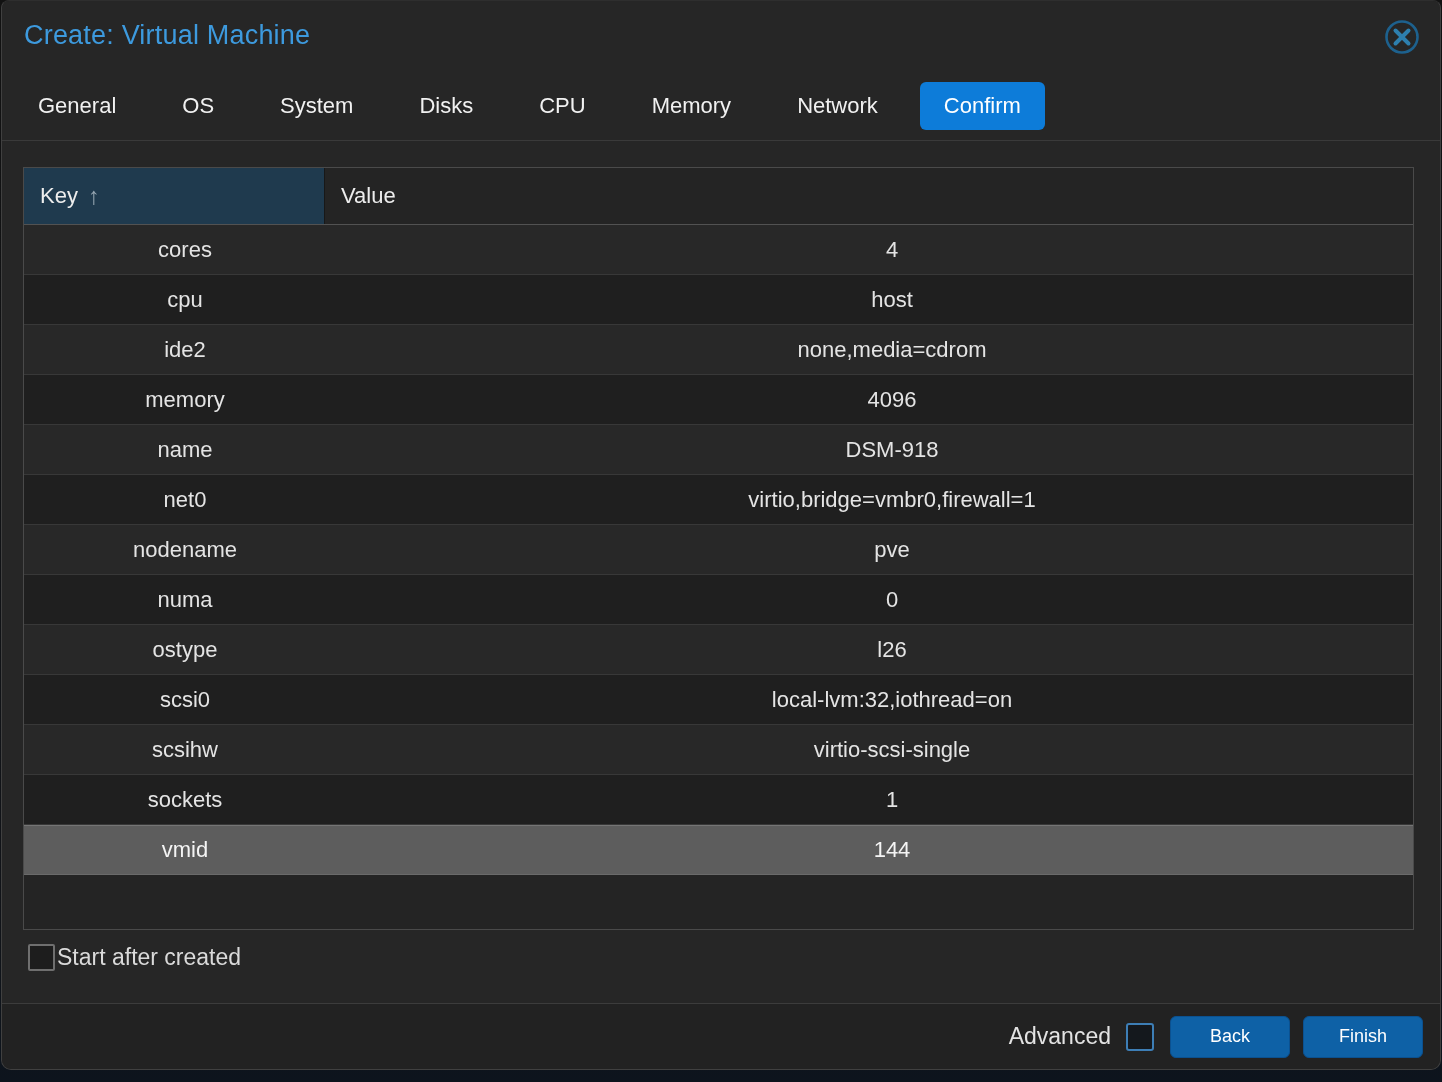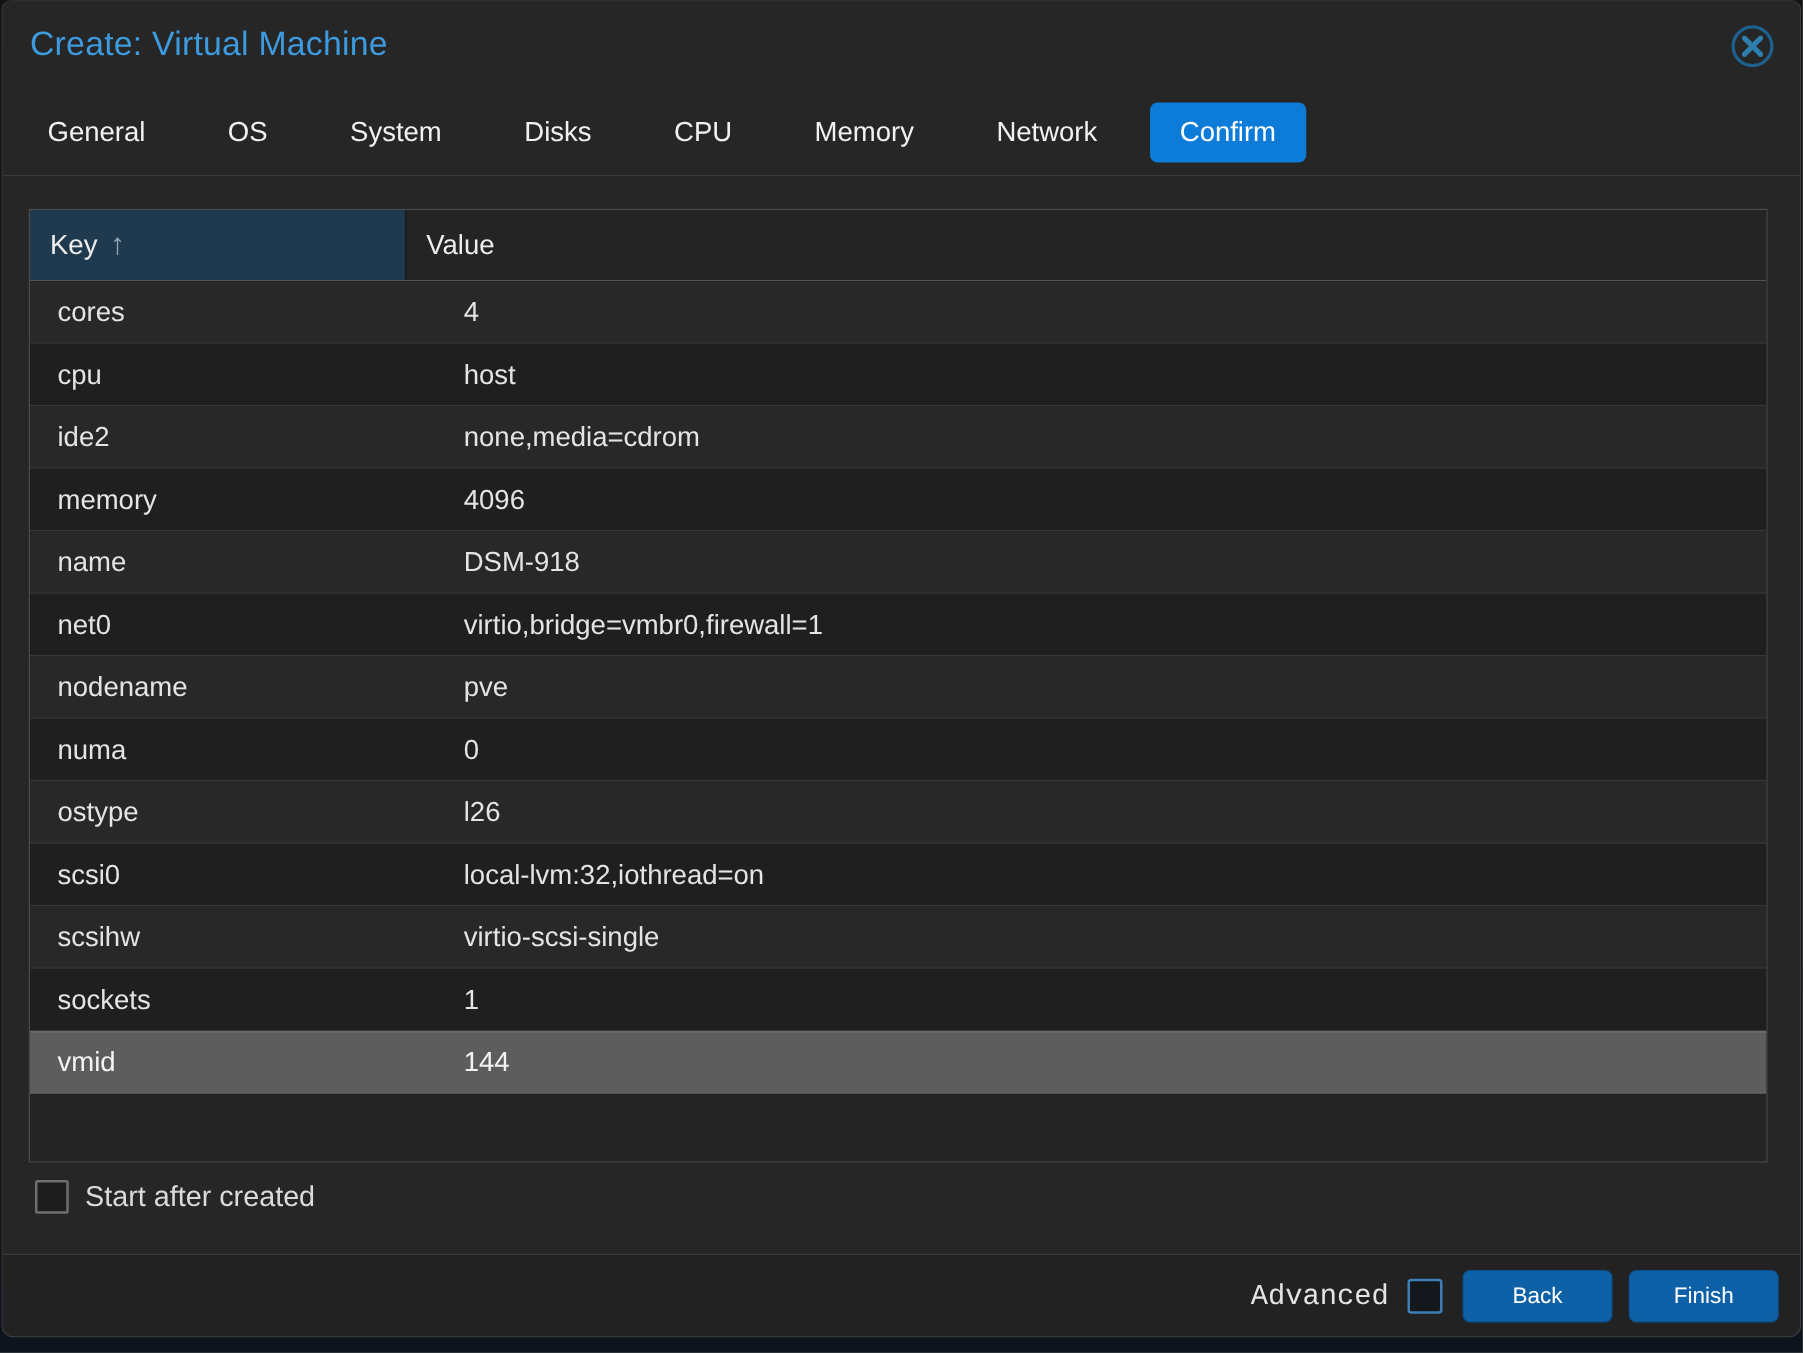--- a/index.html
+++ b/index.html
@@ -15,20 +15,21 @@
   .dialog {
     position: absolute;
     left: 1px; right: 1px; top: 0;
     height: 1070px;
     background: #262626;
     border: 1px solid #404040;
     border-top-color: #2e2e2e;
     border-radius: 8px 8px 10px 10px;
     box-sizing: border-box;
     overflow: hidden;
+    text-align: center;
   }
   
   .dlg-header {
     position: relative;
     height: 139px;
     background: #262626;
     border-bottom: 1px solid #3a3a3a;
   }
   .dlg-title {
     position: absolute;
@@ -137,21 +138,21 @@
   }
   .grid-filler {
     height: 54px;
     background: #242424;
   }
   .start-row {
     position: absolute;
     left: 26px; top: 803px;
     display: flex;
     align-items: center;
-    gap: 13px;
+    gap: 2px;
   }
   .checkbox {
     width: 23px; height: 23px;
     border: 2px solid #6f6f6f;
     border-radius: 2px;
     background: #1d1d1d;
     box-sizing: content-box;
     cursor: pointer;
   }
   .start-label {
@@ -170,21 +171,20 @@
     justify-content: flex-end;
     padding-right: 17px;
     gap: 13px;
     box-sizing: border-box;
   }
   .advanced-wrap {
     display: flex;
     align-items: center;
     gap: 15px;
     margin-right: 3px;
-    font-family: Liberation Mono, monospace;
   }
   .advanced-label {
     font-size: 23px;
     color: #e3e3e3;
   }
   .checkbox.advanced {
     width: 24px; height: 24px;
     border: 2px solid #3d7eb6;
     background: #14181d;
     border-radius: 3px;

